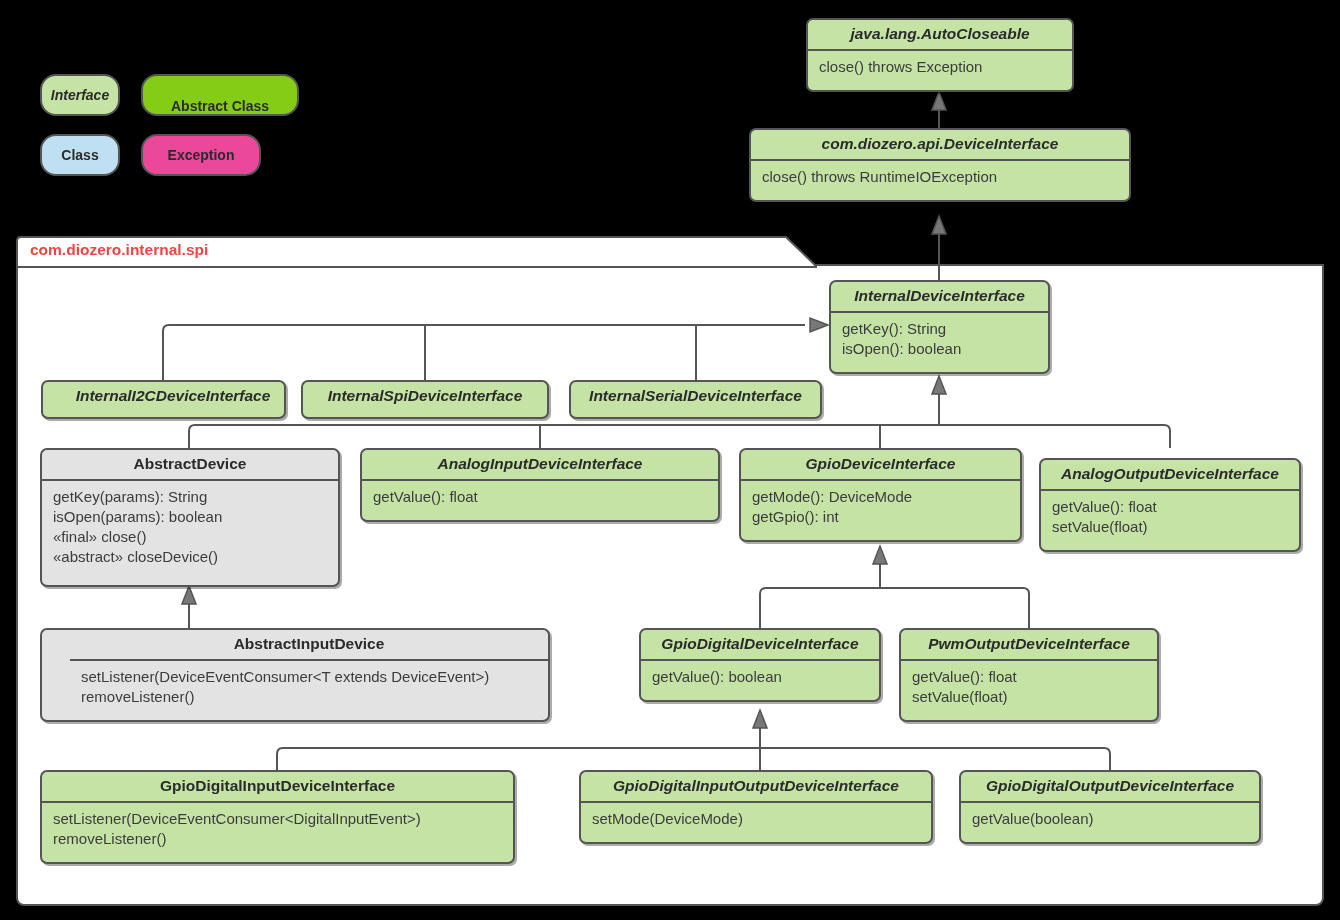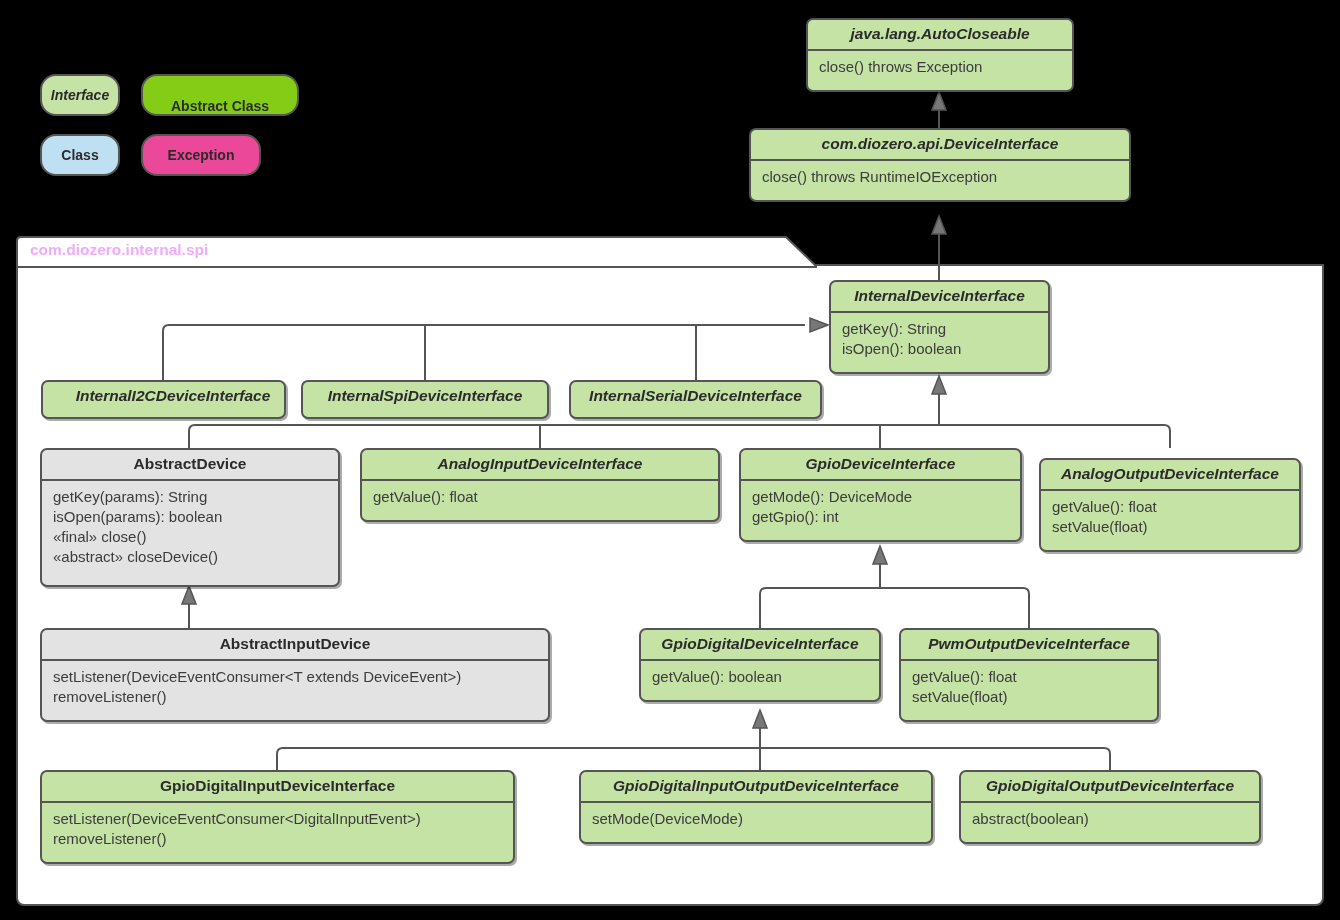--- a/index.html
+++ b/index.html
@@ -103,21 +103,21 @@
     width: 802px;
     height: 30px;
   }
   #package-tab svg { display: block; }
   #package-name {
     position: absolute;
     left: 14px;
     top: 5px;
     font-size: 15.5px;
     font-weight: bold;
-    color: #f0abfc;
+    color: #ef4444;
     white-space: nowrap;
   }
 
   
   #connectors {
     position: absolute;
     left: 0; top: 0;
     width: 1340px;
     height: 920px;
     pointer-events: none;
@@ -256,21 +256,21 @@
 
   <div class="uml-box" style="left:1039px; top:448px; width:262px; height:94px;margin-top:10px;">
     <div class="uml-title italic">AnalogOutputDeviceInterface</div>
     <div class="uml-sep"></div>
     <div class="uml-members">
       <div>getValue(): float</div>
       <div>setValue(float)</div>
     </div>
   </div>
 
-  <div class="uml-box gray" style="left:40px; top:628px; width:510px; height:94px;">
+  <div class="uml-box gray" style="left:40px; top:628px; width:510px; height:94px;padding-left:28px;">
     <div class="uml-title">AbstractInputDevice</div>
     <div class="uml-sep"></div>
     <div class="uml-members">
       <div>setListener(DeviceEventConsumer&lt;T extends DeviceEvent&gt;)</div>
       <div>removeListener()</div>
     </div>
   </div>
 
   <div class="uml-box" style="left:639px; top:628px; width:242px; height:74px;">
     <div class="uml-title italic">GpioDigitalDeviceInterface</div>
@@ -303,17 +303,17 @@
     <div class="uml-sep"></div>
     <div class="uml-members">
       <div>setMode(DeviceMode)</div>
     </div>
   </div>
 
   <div class="uml-box" style="left:959px; top:770px; width:302px; height:74px;">
     <div class="uml-title italic">GpioDigitalOutputDeviceInterface</div>
     <div class="uml-sep"></div>
     <div class="uml-members">
-      <div>abstract(boolean)</div>
+      <div>getValue(boolean)</div>
     </div>
   </div>
 
 </div>
 
 </body></html>

